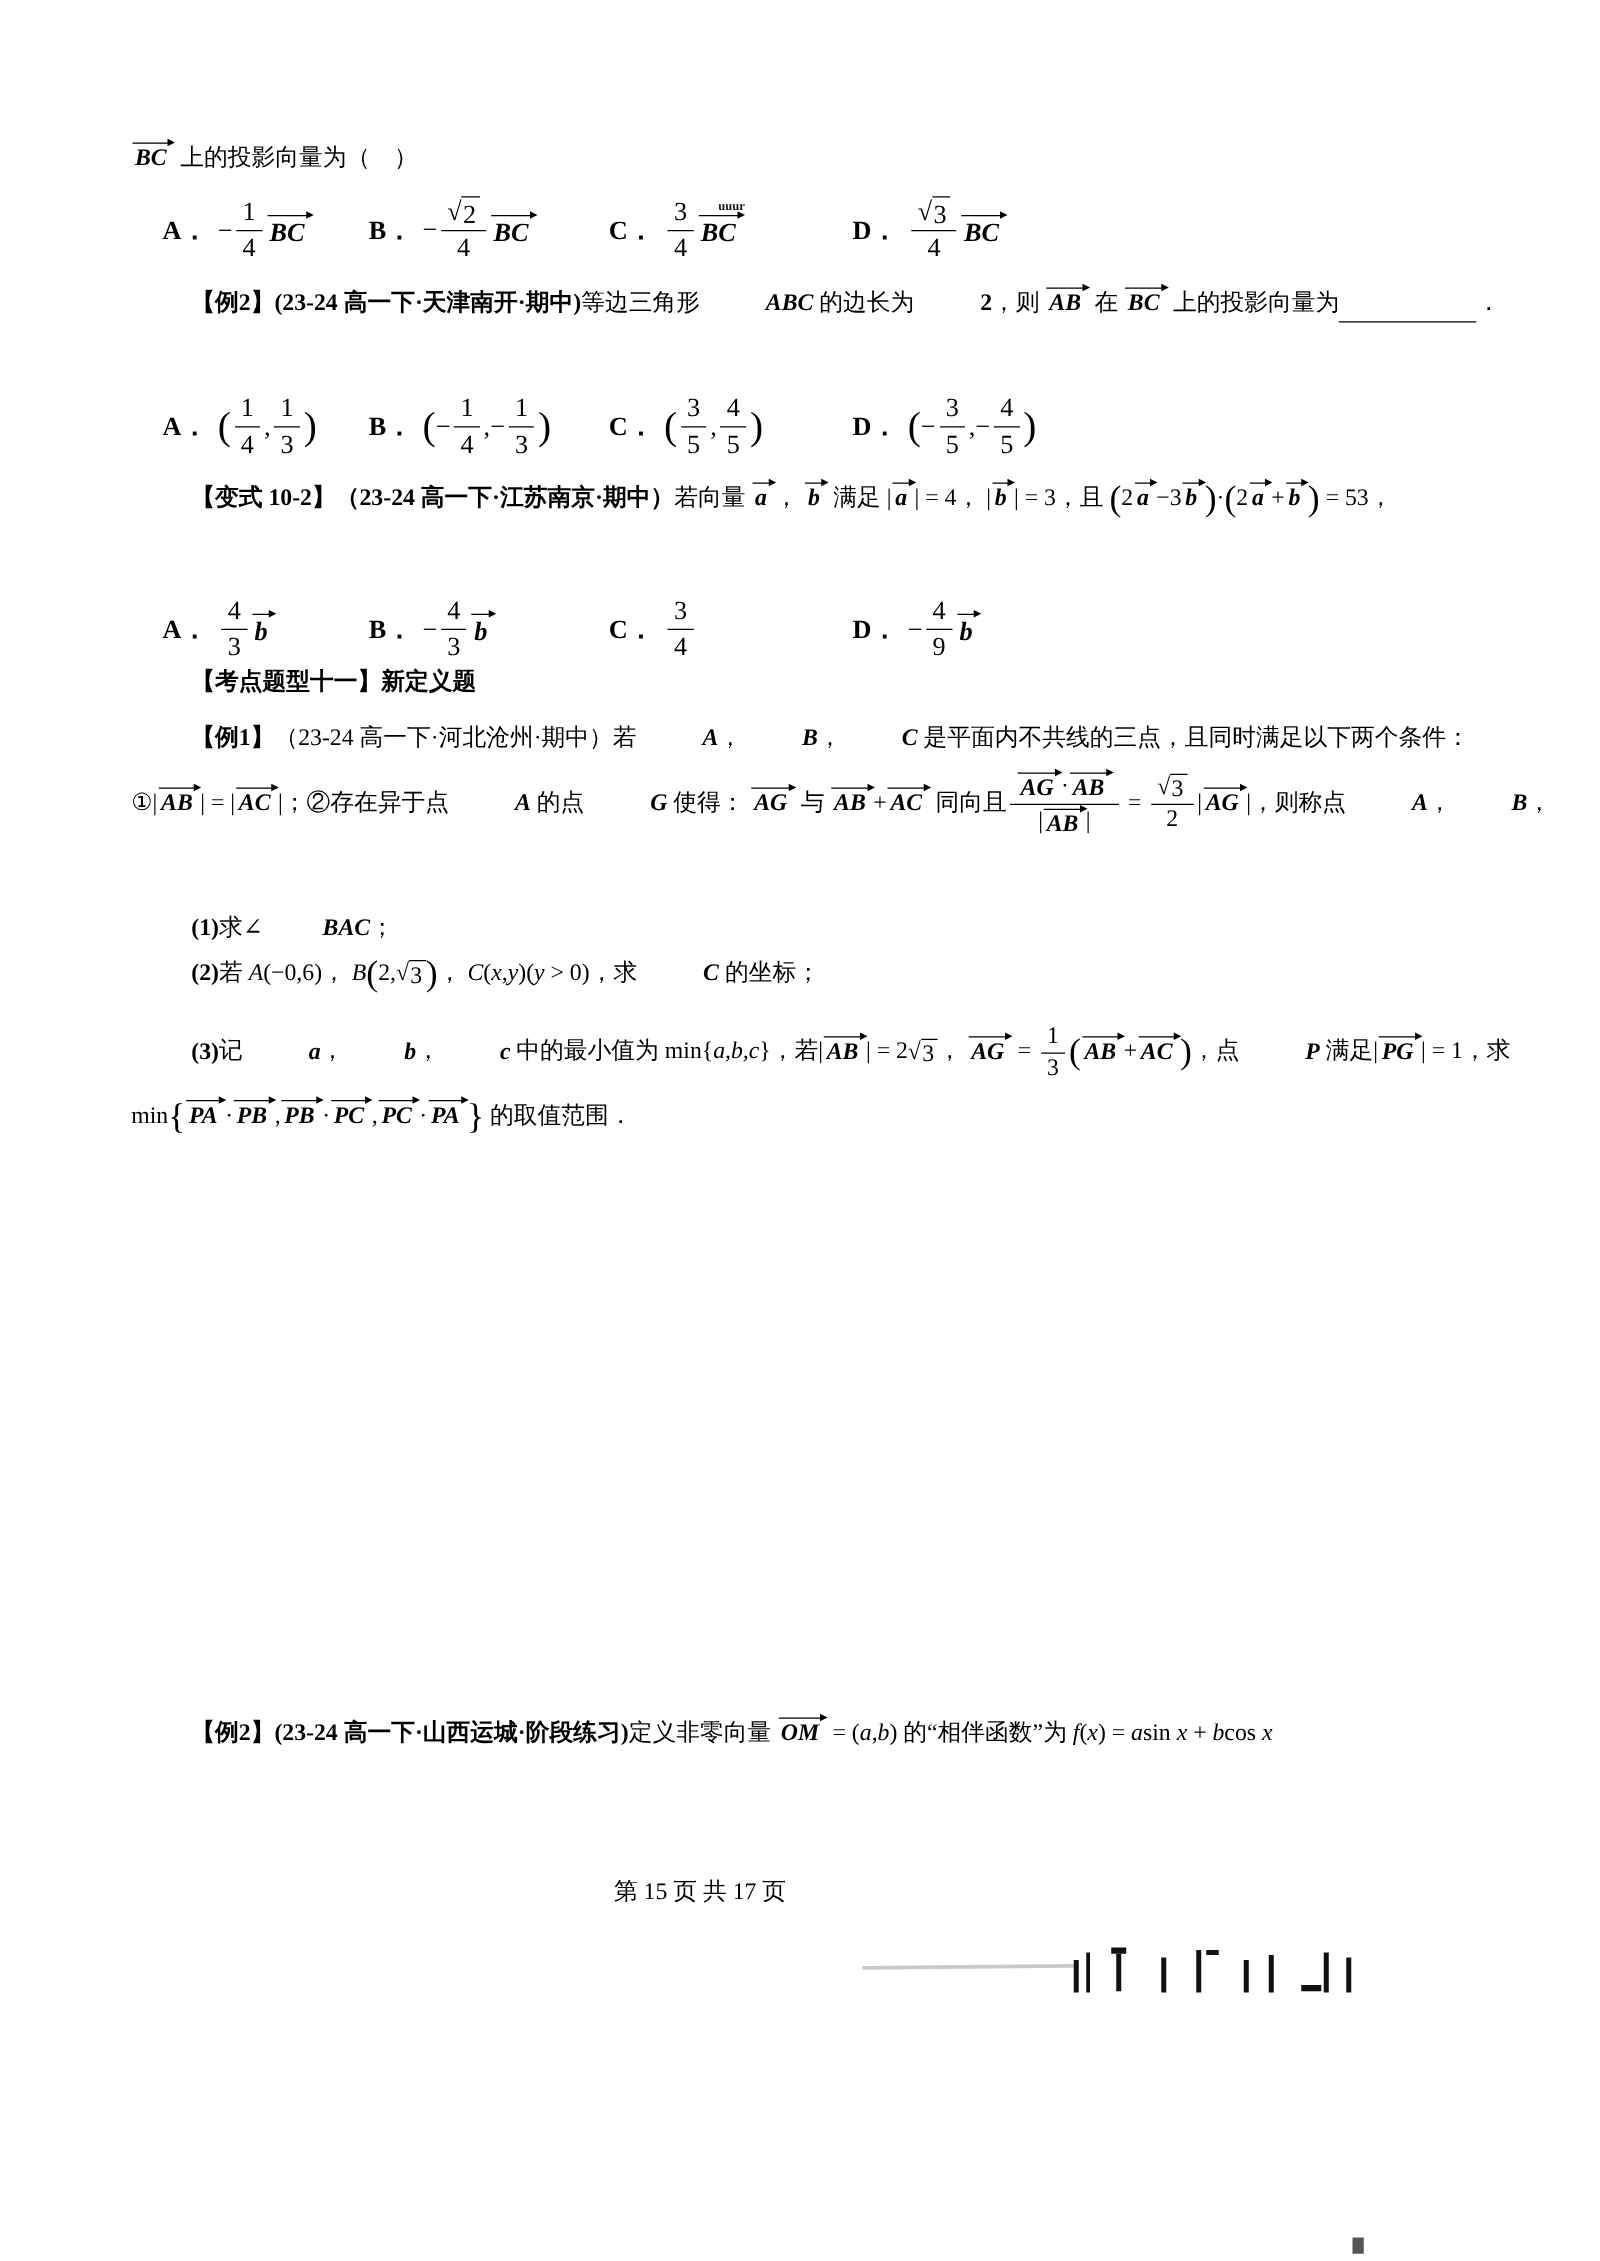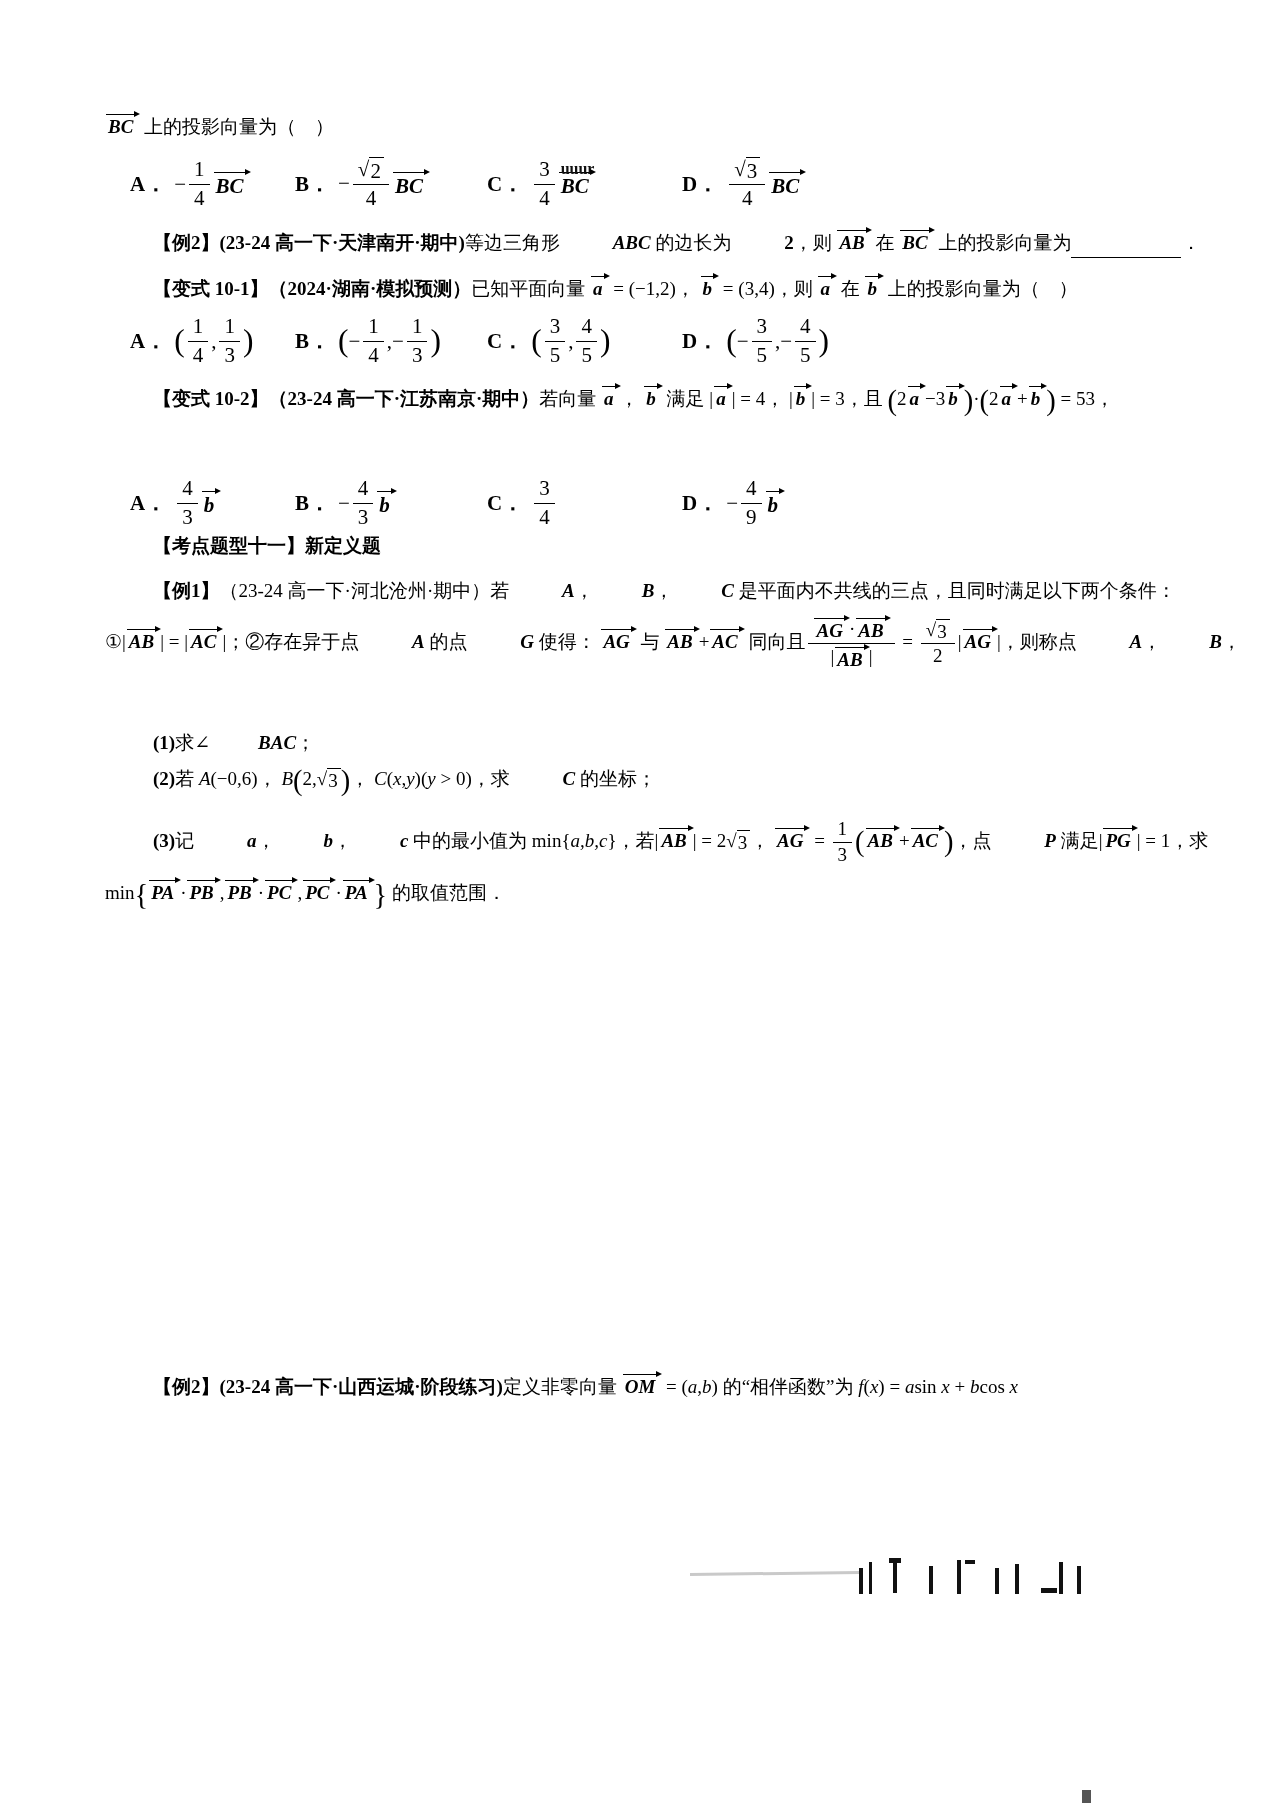--- a/index.html
+++ b/index.html
@@ -15,21 +15,21 @@
   .omath{display:inline-flex;align-items:center;}
   .b{font-weight:700;margin-left:48px;}
   .it{font-style:italic;}
   .b.it{font-weight:700;}
   
   .vec{position:relative;display:inline-block;font-style:italic;font-weight:700;
        padding:5px 5px 0 2px;margin:0 1px;line-height:1.1;}
   .vec::before{content:"";position:absolute;left:0;right:3px;top:2px;border-top:1.4px solid #000;}
   .vec::after{content:"";position:absolute;right:-2px;top:-0.6px;width:0;height:0;
        border-left:6px solid #000;border-top:3px solid transparent;border-bottom:3px solid transparent;}
-  .vec .art{position:absolute;top:-9px;left:2px;font-size:16px;font-style:normal;font-weight:600;
+  .vec .art{position:absolute;top:-9px;left:16px;font-size:10px;font-style:normal;font-weight:600;
        letter-spacing:0;line-height:1;color:#111;}
   
   .frac{display:inline-flex;flex-direction:column;align-items:center;vertical-align:middle;
         margin:0 3px;line-height:1.2;}
   .frac>.num{display:inline-flex;align-items:center;justify-content:center;
         padding:0 5px 1px;border-bottom:1.4px solid #000;}
   .frac>.den{display:inline-flex;align-items:center;justify-content:center;padding:1px 5px 0;}
   
   .sqrt{display:inline-flex;align-items:flex-start;}
   .sqrt>.rad{line-height:1.15;}
@@ -112,21 +112,20 @@
               <span>4</span>
             </span>
           </span>
           <span class="vec">BC</span>
         </span>
     </div>
   </div>
 
   <div class="line" style="top:228px"><span class="b">【例2】(23-24 高一下·天津南开·期中)</span><span>等边三角形 </span><span class="b it">ABC</span><span> 的边长为 </span><span class="b">2</span><span>，则 </span><span class="vec">AB</span><span> 在 </span><span class="vec">BC</span><span> 上的投影向量为</span><span class="ul">　　　　　</span><span>．</span></div>
 
-  <div class="line" style="top:274px"><span class="b">【变式 10-1】（2024·湖南·模拟预测）</span><span>已知平面向量 </span><span class="vec">a</span><span> = (−1,2)， </span><span class="vec">b</span><span> = (3,4)，则 </span><span class="vec">a</span><span> 在 </span><span class="vec">b</span><span> 上的投影向量为（　）</span></div>
 
   <div class="optrow" style="top:308px;height:66px">
     <div class="opt c1">
       <span class="olab">A．</span>
       <span class="omath">
           <span class="bp">(</span>
           <span class="frac">
             <span class="num">
               <span>1</span>
             </span>
@@ -323,20 +322,21 @@
           <span>1</span>
         </span>
         <span class="den">
           <span>3</span>
         </span>
       </span><span class="bp">(</span><span class="vec">AB</span><span>+</span><span class="vec">AC</span><span class="bp">)</span><span>，点 </span><span class="b it">P</span><span> 满足|</span><span class="vec">PG</span><span>| = 1，求</span></div>
   <div class="line" style="top:878px"><span>min</span><span class="bp">{</span><span class="vec">PA</span><span>·</span><span class="vec">PB</span><span>,</span><span class="vec">PB</span><span>·</span><span class="vec">PC</span><span>,</span><span class="vec">PC</span><span>·</span><span class="vec">PA</span><span class="bp">}</span><span> 的取值范围．</span></div>
 
   <div class="line" style="top:1372px"><span class="b">【例2】(23-24 高一下·山西运城·阶段练习)</span><span>定义非零向量 </span><span class="vec">OM</span><span> = (</span><span class="it">a</span><span>,</span><span class="it">b</span><span>) 的“相伴函数”为 </span><span class="it">f</span><span>(</span><span class="it">x</span><span>) = </span><span class="it">a</span><span>sin </span><span class="it">x</span><span> + </span><span class="it">b</span><span>cos </span><span class="it">x</span></div>
 
+  <div class="footer" style="top:1500px">第 15 页 共 17 页</div>
 
   <div class="smudge" style="left:690px;top:1572px;width:170px;height:3px"></div>
   <div class="artifact" style="left:845px;top:1548px">
     <svg width="250" height="55">
       <rect x="14" y="20" width="4" height="26" fill="#111"></rect>
       <rect x="24" y="14" width="3" height="32" fill="#111"></rect>
       <rect x="44" y="10" width="12" height="5" fill="#111"></rect>
       <rect x="48" y="15" width="4" height="30" fill="#111"></rect>
       <rect x="84" y="18" width="4" height="28" fill="#111"></rect>
       <rect x="112" y="12" width="4" height="34" fill="#111"></rect>

